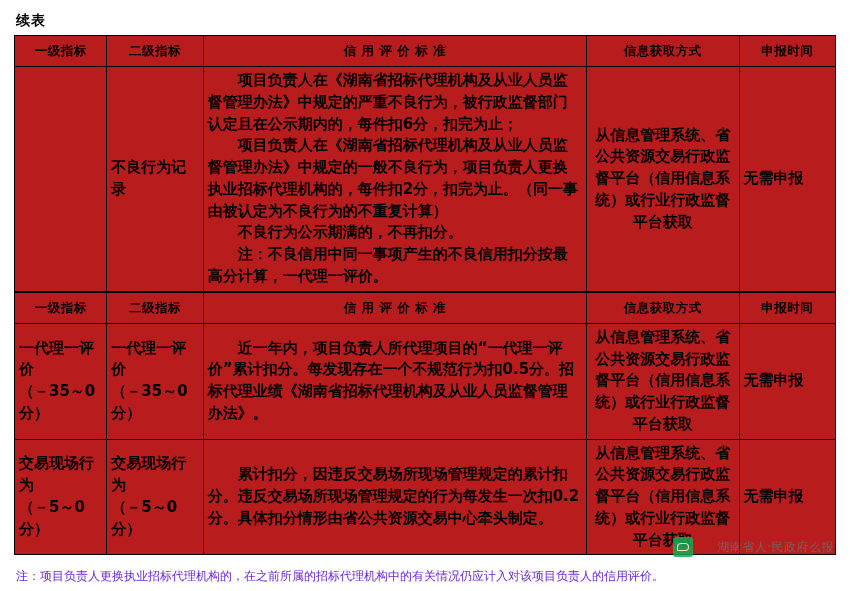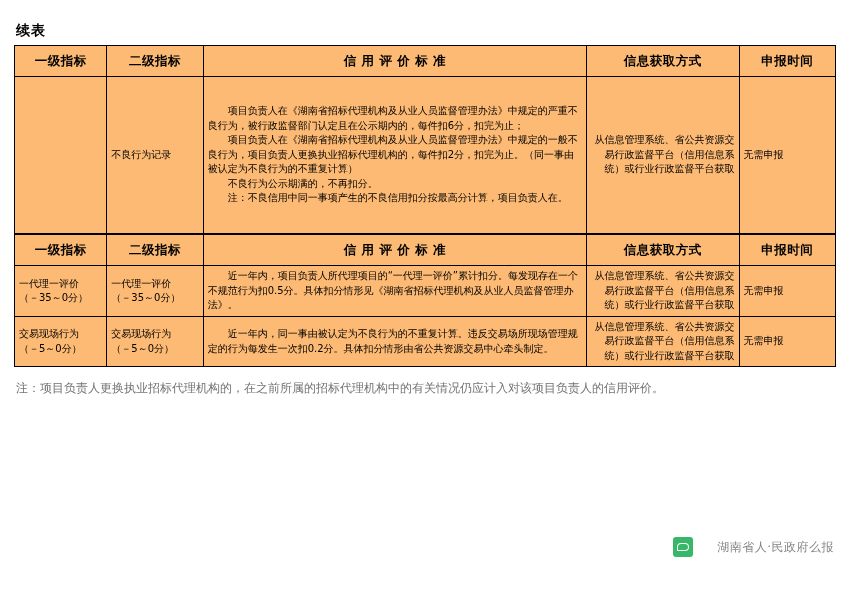--- a/index.html
+++ b/index.html
@@ -13,46 +13,47 @@
     font-family: "DejaVu Sans", "Liberation Sans", sans-serif;
     color: #111111;
     position: relative;
     overflow: hidden;
   }
   .page {
     position: relative;
     width: 850px;
     height: 591px;
     box-sizing: border-box;
-    padding: 20px 14px 0 14px;
+    padding: 10px 14px 0 14px;
   }
   .section-title {
     font-size: 14px;
     font-weight: bold;
     letter-spacing: 1px;
     margin: 2px 0 5px 2px;
     color: #000;
   }
   .section-title.second {
     margin-top: 12px;
     margin-bottom: 6px;
   }
   table.doc {
     border-collapse: collapse;
     width: 822px;
     table-layout: fixed;
-    background: #fdba74;
+    background: #b91c1c;
   }
   table.doc th, table.doc td {
     border: 1px solid #000;
     padding: 3px 4px;
     vertical-align: middle;
-    font-size: 10px;
+    font-size: 15px;
     line-height: 1.45;
     color: #000;
+    font-weight: bold;
   }
   table.doc th {
     text-align: center;
     font-weight: bold;
     font-size: 12.5px;
     letter-spacing: 0.5px;
     padding: 6px 2px;
   }
   th.h-crit {
     letter-spacing: 6px;
@@ -69,35 +70,35 @@
   }
   td.body {
     text-align: left;
     line-height: 1.7;
   }
   td.body p {
     margin: 0;
     text-indent: 2em;
   }
   td.src {
-    text-align: right;
+    text-align: center;
     line-height: 1.6;
     font-size: 12px;
   }
   td.tall {
     height: 150px;
   }
   .two-line {
     display: block;
   }
   .footnote {
     margin-top: 12px;
     font-size: 12px;
     line-height: 1.6;
-    color: #737373;
+    color: #6d28d9;
     padding-left: 2px;
   }
   .footnote .fn-label {
     font-weight: normal;
   }
   .watermark {
     position: absolute;
     right: 16px;
     bottom: 34px;
     display: flex;
@@ -155,21 +156,21 @@
       </tr>
     </thead>
     <tbody>
       <tr>
         <td class="center"></td>
         <td class="center">不良行为记录</td>
         <td class="body tall">
           <p>项目负责人在《湖南省招标代理机构及从业人员监督管理办法》中规定的严重不良行为，被行政监督部门认定且在公示期内的，每件扣6分，扣完为止；</p>
           <p>项目负责人在《湖南省招标代理机构及从业人员监督管理办法》中规定的一般不良行为，项目负责人更换执业招标代理机构的，每件扣2分，扣完为止。（同一事由被认定为不良行为的不重复计算）</p>
           <p>不良行为公示期满的，不再扣分。</p>
-          <p>注：不良信用中同一事项产生的不良信用扣分按最高分计算，项目负责人在。</p>
+          <p>注：不良信用中同一事项产生的不良信用扣分按最高分计算，一代理一评价。</p>
         </td>
         <td class="src">从信息管理系统、省公共资源交易行政监督平台（信用信息系统）或行业行政监督平台获取</td>
         <td class="center">无需申报</td>
       </tr>
     </tbody>
   </table>
 
 
   <table class="doc">
     <colgroup>
@@ -192,36 +193,36 @@
       <tr>
         <td class="center">
           <span class="two-line">一代理一评价</span>
           <span class="two-line">（－35～0分）</span>
         </td>
         <td class="center">
           <span class="two-line">一代理一评价</span>
           <span class="two-line">（－35～0分）</span>
         </td>
         <td class="body">
-          <p>近一年内，项目负责人所代理项目的“一代理一评价”累计扣分。每发现存在一个不规范行为扣0.5分。具体扣分情形见《湖南省招标代理机构及从业人员监督管理办法》。</p>
+          <p>近一年内，项目负责人所代理项目的“一代理一评价”累计扣分。每发现存在一个不规范行为扣0.5分。招标代理业绩《湖南省招标代理机构及从业人员监督管理办法》。</p>
         </td>
         <td class="src">从信息管理系统、省公共资源交易行政监督平台（信用信息系统）或行业行政监督平台获取</td>
         <td class="center">无需申报</td>
       </tr>
       <tr>
         <td class="center">
           <span class="two-line">交易现场行为</span>
           <span class="two-line">（－5～0分）</span>
         </td>
         <td class="center">
           <span class="two-line">交易现场行为</span>
           <span class="two-line">（－5～0分）</span>
         </td>
         <td class="body">
-          <p>近一年内，同一事由被认定为不良行为的不重复计算。违反交易场所现场管理规定的行为每发生一次扣0.2分。具体扣分情形由省公共资源交易中心牵头制定。</p>
+          <p>累计扣分，因违反交易场所现场管理规定的累计扣分。违反交易场所现场管理规定的行为每发生一次扣0.2分。具体扣分情形由省公共资源交易中心牵头制定。</p>
         </td>
         <td class="src">从信息管理系统、省公共资源交易行政监督平台（信用信息系统）或行业行政监督平台获取</td>
         <td class="center">无需申报</td>
       </tr>
     </tbody>
   </table>
 
   <div class="footnote">
     <span class="fn-label">注：</span><span>项目负责人更换执业招标代理机构的，在之前所属的招标代理机构中的有关情况仍应计入对该项目负责人的信用评价。</span>
   </div>

